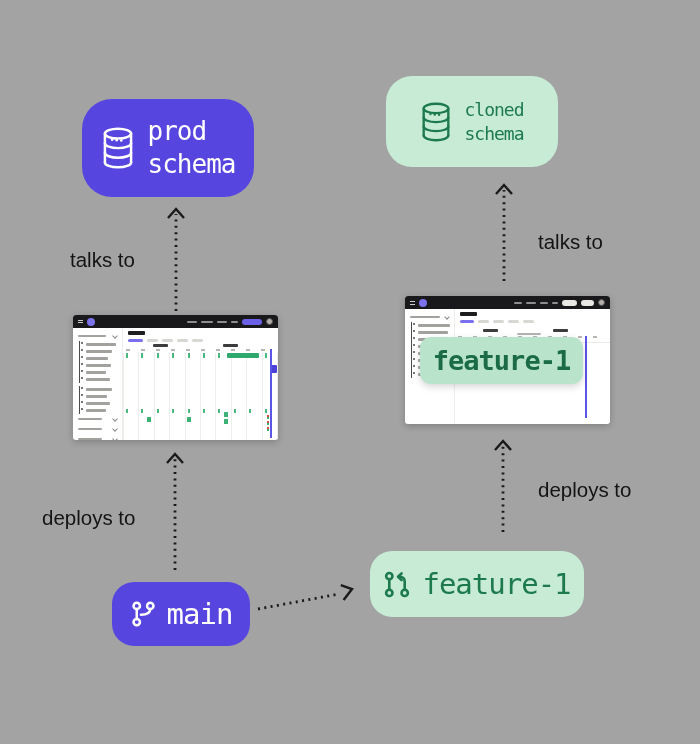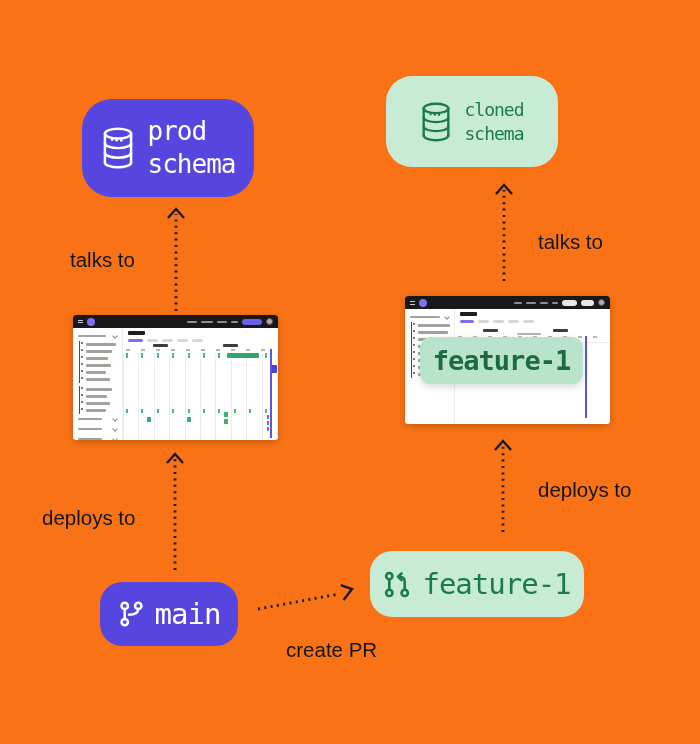--- a/index.html
+++ b/index.html
@@ -1,27 +1,27 @@
 <!DOCTYPE html>
 <html><head>
 <meta charset="utf-8">
 <style>
   html,body{margin:0;padding:0;}
   body{width:700px;height:744px;background:#f4f2ee;font-family:"Liberation Sans",sans-serif;overflow:hidden;}
-  #canvas{position:relative;width:700px;height:744px;background:#f97316;}
+  #canvas{position:relative;width:700px;height:744px;background:#a3a3a3;}
 
   
   .badge{position:absolute;display:flex;align-items:center;justify-content:center;
          font-family:"DejaVu Sans Mono",monospace;}
   .badge .txt{white-space:pre;letter-spacing:-1px;}
   #prod-badge{left:82px;top:99px;width:172px;height:98px;border-radius:30px;background:#5745e0;color:#fff;gap:13px;}
   #prod-badge .txt{font-size:26px;line-height:1.28;font-weight:500;}
   #cloned-badge{left:386px;top:76px;width:172px;height:91px;border-radius:26px;background:#c8ebd6;color:#1c7a4d;gap:12px;}
   #cloned-badge .txt{font-size:18px;line-height:1.28;font-weight:500;}
-  #main-badge{left:100px;top:582px;width:138px;height:64px;border-radius:22px;background:#5745e0;color:#fff;gap:10px;}
+  #main-badge{left:112px;top:582px;width:138px;height:64px;border-radius:22px;background:#5745e0;color:#fff;gap:10px;}
   #main-badge .txt{font-size:29px;font-weight:500;}
   #feature-badge{left:370px;top:551px;width:214px;height:66px;border-radius:22px;background:#c8ebd6;color:#1c7a4d;gap:11px;}
   #feature-badge .txt{font-size:29px;font-weight:500;}
   .badge svg{flex:none;}
 
   
   .applabel{position:absolute;display:flex;align-items:center;justify-content:center;
             font-family:"DejaVu Sans Mono",monospace;font-weight:700;letter-spacing:-1px;
             border-radius:11px;box-shadow:0 3px 7px rgba(40,40,40,.18);z-index:6;}
   #prod-applabel{left:92px;top:362px;width:170px;height:43px;background:#c8c4fa;color:#26262e;font-size:27px;}
@@ -342,15 +342,14 @@
   </svg>
   <svg class="arrow" style="left:255px;top:582px" width="102" height="34">
     <path d="M3 27L84 12" stroke="#1a1a1a" stroke-width="2.8" stroke-dasharray="2 4.4" fill="none"></path>
     <path d="M88.6 17.9L97 7 85.8 3.1" stroke="#1a1a1a" stroke-width="2.4" fill="none" stroke-linejoin="miter"></path>
   </svg>
 
   <span class="edge-label" id="lbl-talks-left">talks to</span>
   <span class="edge-label" id="lbl-deploys-left">deploys to</span>
   <span class="edge-label" id="lbl-talks-right">talks to</span>
   <span class="edge-label" id="lbl-deploys-right">deploys to</span>
-  <span class="edge-label" id="lbl-create-pr">create PR</span>
 
 </div>
 
 </body></html>

